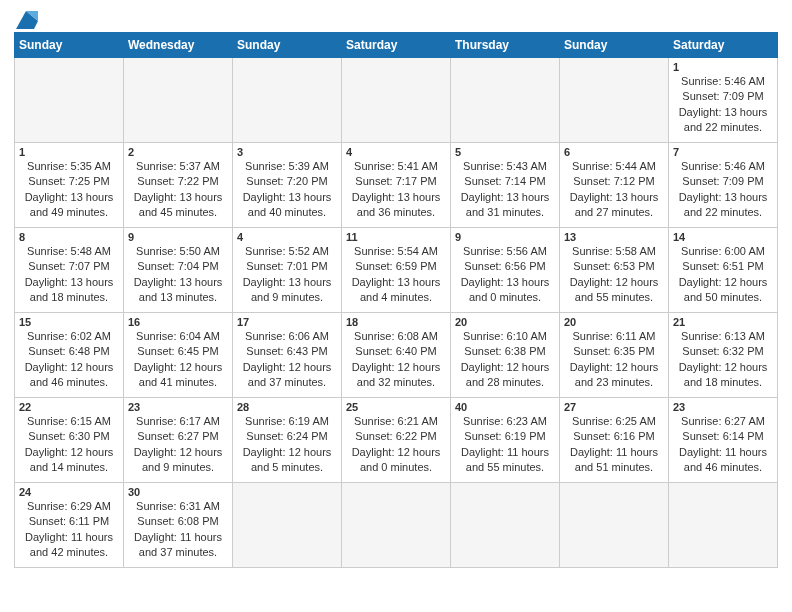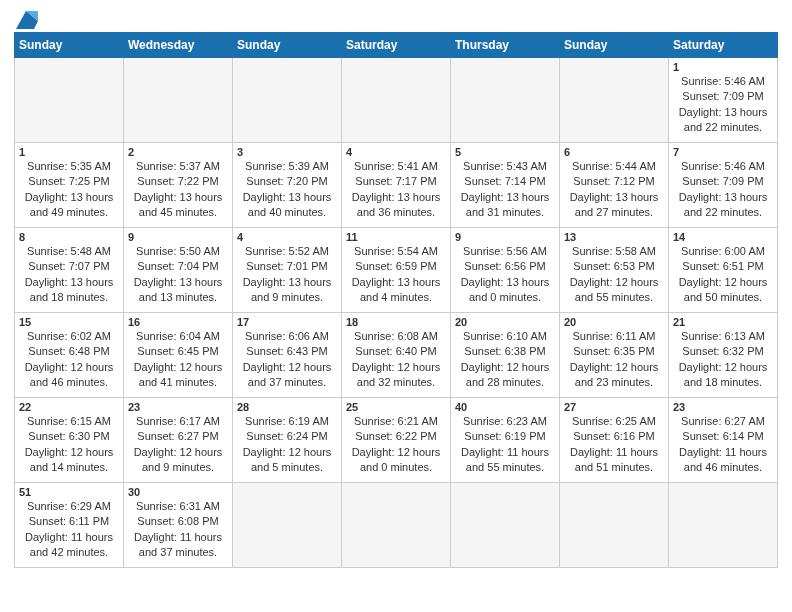--- a/index.html
+++ b/index.html
@@ -259,21 +259,21 @@
             <span class="day-num">27</span>
             <div class="day-info">Sunrise: 6:25 AM<br>Sunset: 6:16 PM<br>Daylight: 11 hours and 51 minutes.</div>
           </td>
           <td>
             <span class="day-num">23</span>
             <div class="day-info">Sunrise: 6:27 AM<br>Sunset: 6:14 PM<br>Daylight: 11 hours and 46 minutes.</div>
           </td>
         </tr>
         <tr>
           <td>
-            <span class="day-num">51</span>
+            <span class="day-num">24</span>
             <div class="day-info">Sunrise: 6:29 AM<br>Sunset: 6:11 PM<br>Daylight: 11 hours and 42 minutes.</div>
           </td>
           <td>
             <span class="day-num">30</span>
             <div class="day-info">Sunrise: 6:31 AM<br>Sunset: 6:08 PM<br>Daylight: 11 hours and 37 minutes.</div>
           </td>
           <td class="empty"></td>
           <td class="empty"></td>
           <td class="empty"></td>
           <td class="empty"></td>

